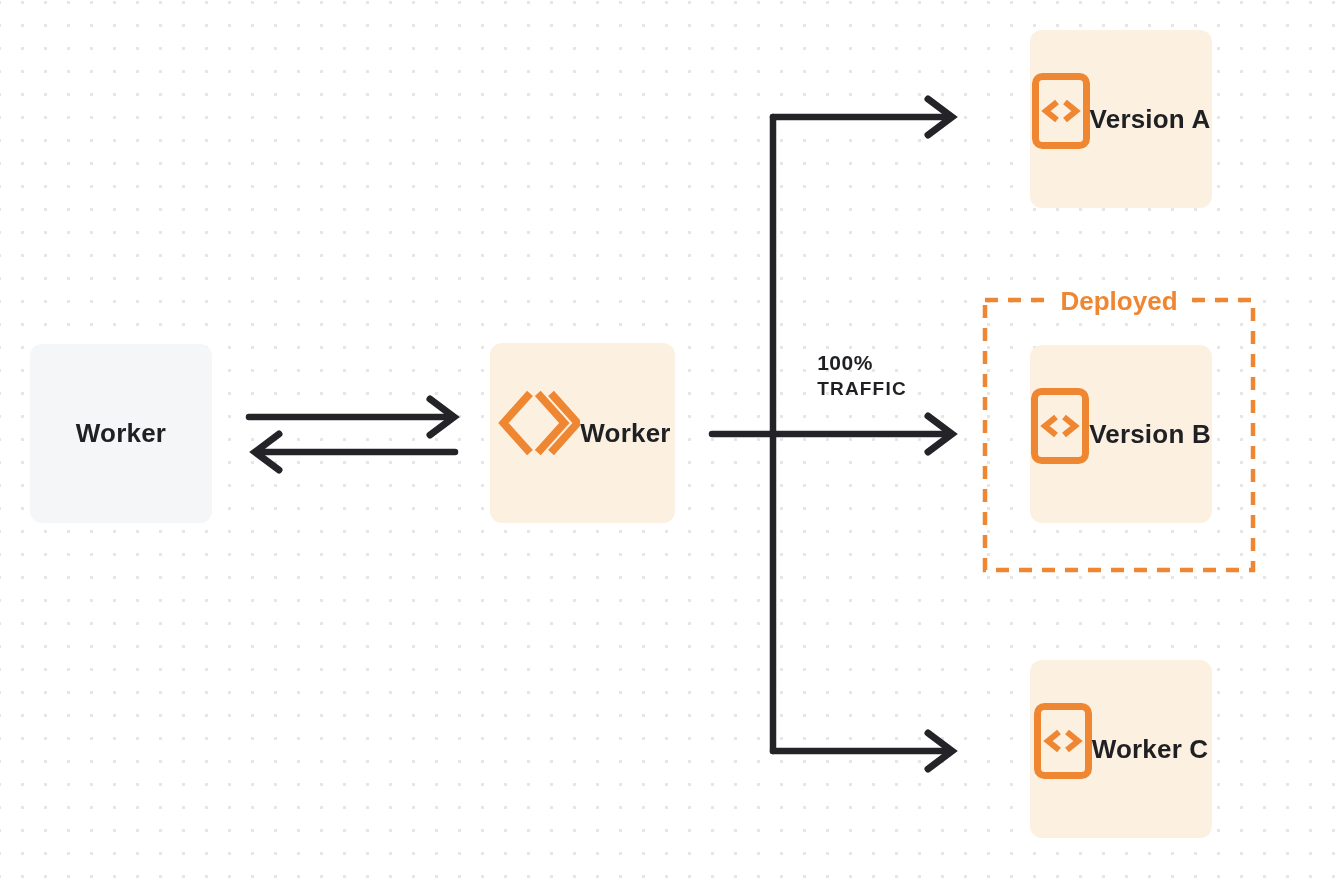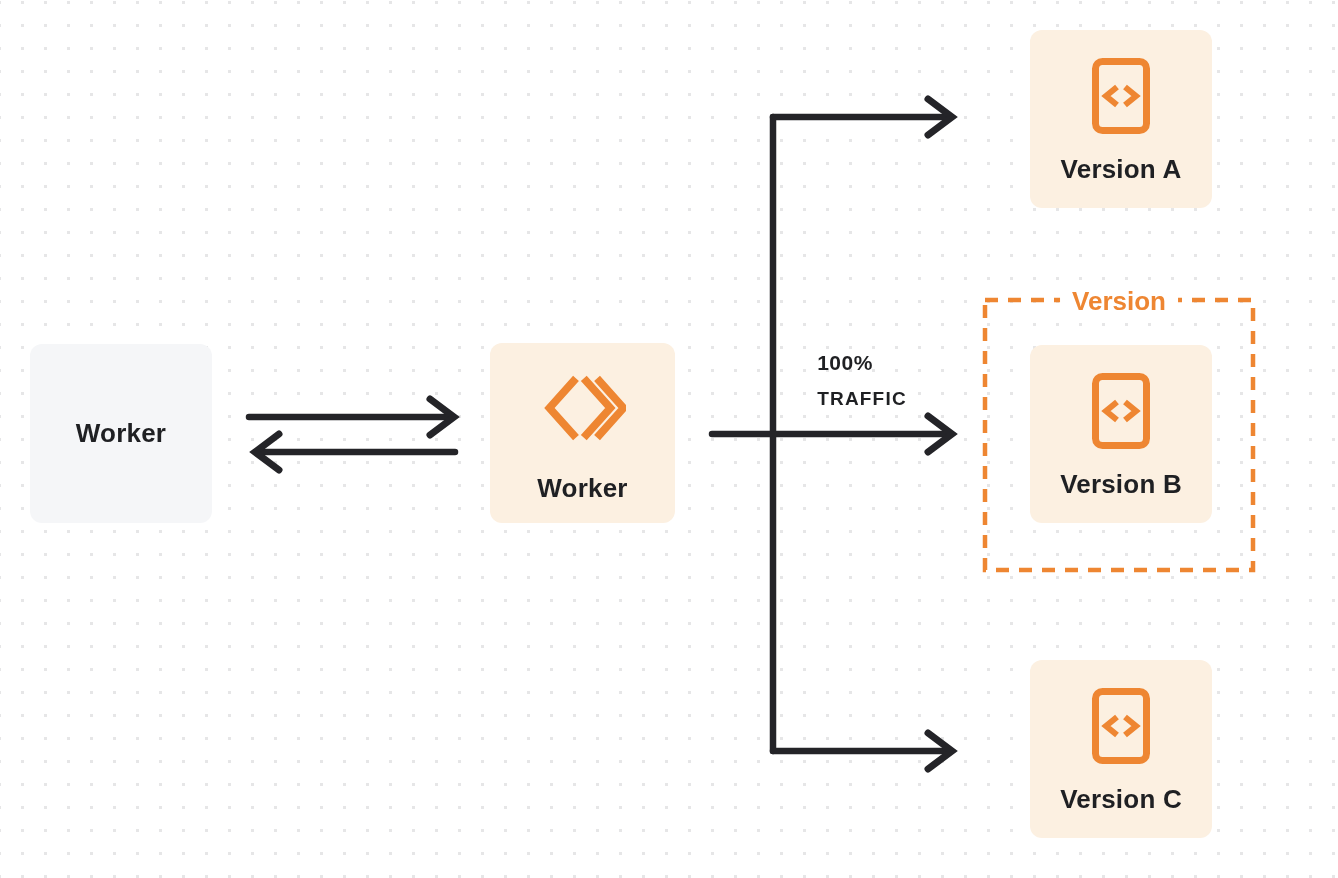--- a/index.html
+++ b/index.html
@@ -15,21 +15,20 @@
     height: 878px;
     background-color: #ffffff;
     background-image: radial-gradient(#e6e6e7 1.7px, transparent 1.8px);
     background-size: 23px 23px;
     background-position: 11px 14px;
   }
   .node {
     position: absolute;
     border-radius: 12px;
     display: flex;
-    flex-direction: column;
     align-items: center;
     justify-content: center;
   }
   .node .label {
     font-weight: 700;
     font-size: 26px;
     color: #1f2023;
     letter-spacing: 0.2px;
   }
   .client-node {
@@ -80,21 +79,21 @@
   .traffic-label .pct {
     font-weight: 700;
     font-size: 21px;
     line-height: 26px;
     letter-spacing: 0.5px;
   }
   .traffic-label .word {
     font-weight: 700;
     font-size: 19px;
     line-height: 26px;
-    margin-top: 10px;
+    margin-top: 0;
     letter-spacing: 1.2px;
   }
 </style>
 </head>
 <body>
 
 <div class="canvas">
 
   <svg class="overlay" viewBox="0 0 1338 878">
     <g stroke="#242428" stroke-width="6.5" fill="none" stroke-linecap="round">
@@ -145,21 +144,21 @@
       </svg>
     </span>
     <div class="label">Worker</div>
   </div>
 
   <div class="traffic-label">
     <div class="pct">100%</div>
     <div class="word">TRAFFIC</div>
   </div>
 
-  <div class="deployed-label">Version</div>
+  <div class="deployed-label">Deployed</div>
 
   <div class="node version-node version-a">
     <span class="icon-wrap">
       <svg width="58" height="76" viewBox="0 0 58 76" fill="none">
         <rect x="3.5" y="3.5" width="51" height="69" rx="7" stroke="#ee8632" stroke-width="7"></rect>
         <polyline points="25,29 14,38 25,47" stroke="#ee8632" stroke-width="6" stroke-linejoin="miter"></polyline>
         <polyline points="33,29 44,38 33,47" stroke="#ee8632" stroke-width="6" stroke-linejoin="miter"></polyline>
       </svg>
     </span>
     <div class="label">Version A</div>
@@ -177,16 +176,16 @@
   </div>
 
   <div class="node version-node version-c">
     <span class="icon-wrap">
       <svg width="58" height="76" viewBox="0 0 58 76" fill="none">
         <rect x="3.5" y="3.5" width="51" height="69" rx="7" stroke="#ee8632" stroke-width="7"></rect>
         <polyline points="25,29 14,38 25,47" stroke="#ee8632" stroke-width="6" stroke-linejoin="miter"></polyline>
         <polyline points="33,29 44,38 33,47" stroke="#ee8632" stroke-width="6" stroke-linejoin="miter"></polyline>
       </svg>
     </span>
-    <div class="label">Version C</div>
+    <div class="label">Worker C</div>
   </div>
 
 </div>
 
 </body></html>

